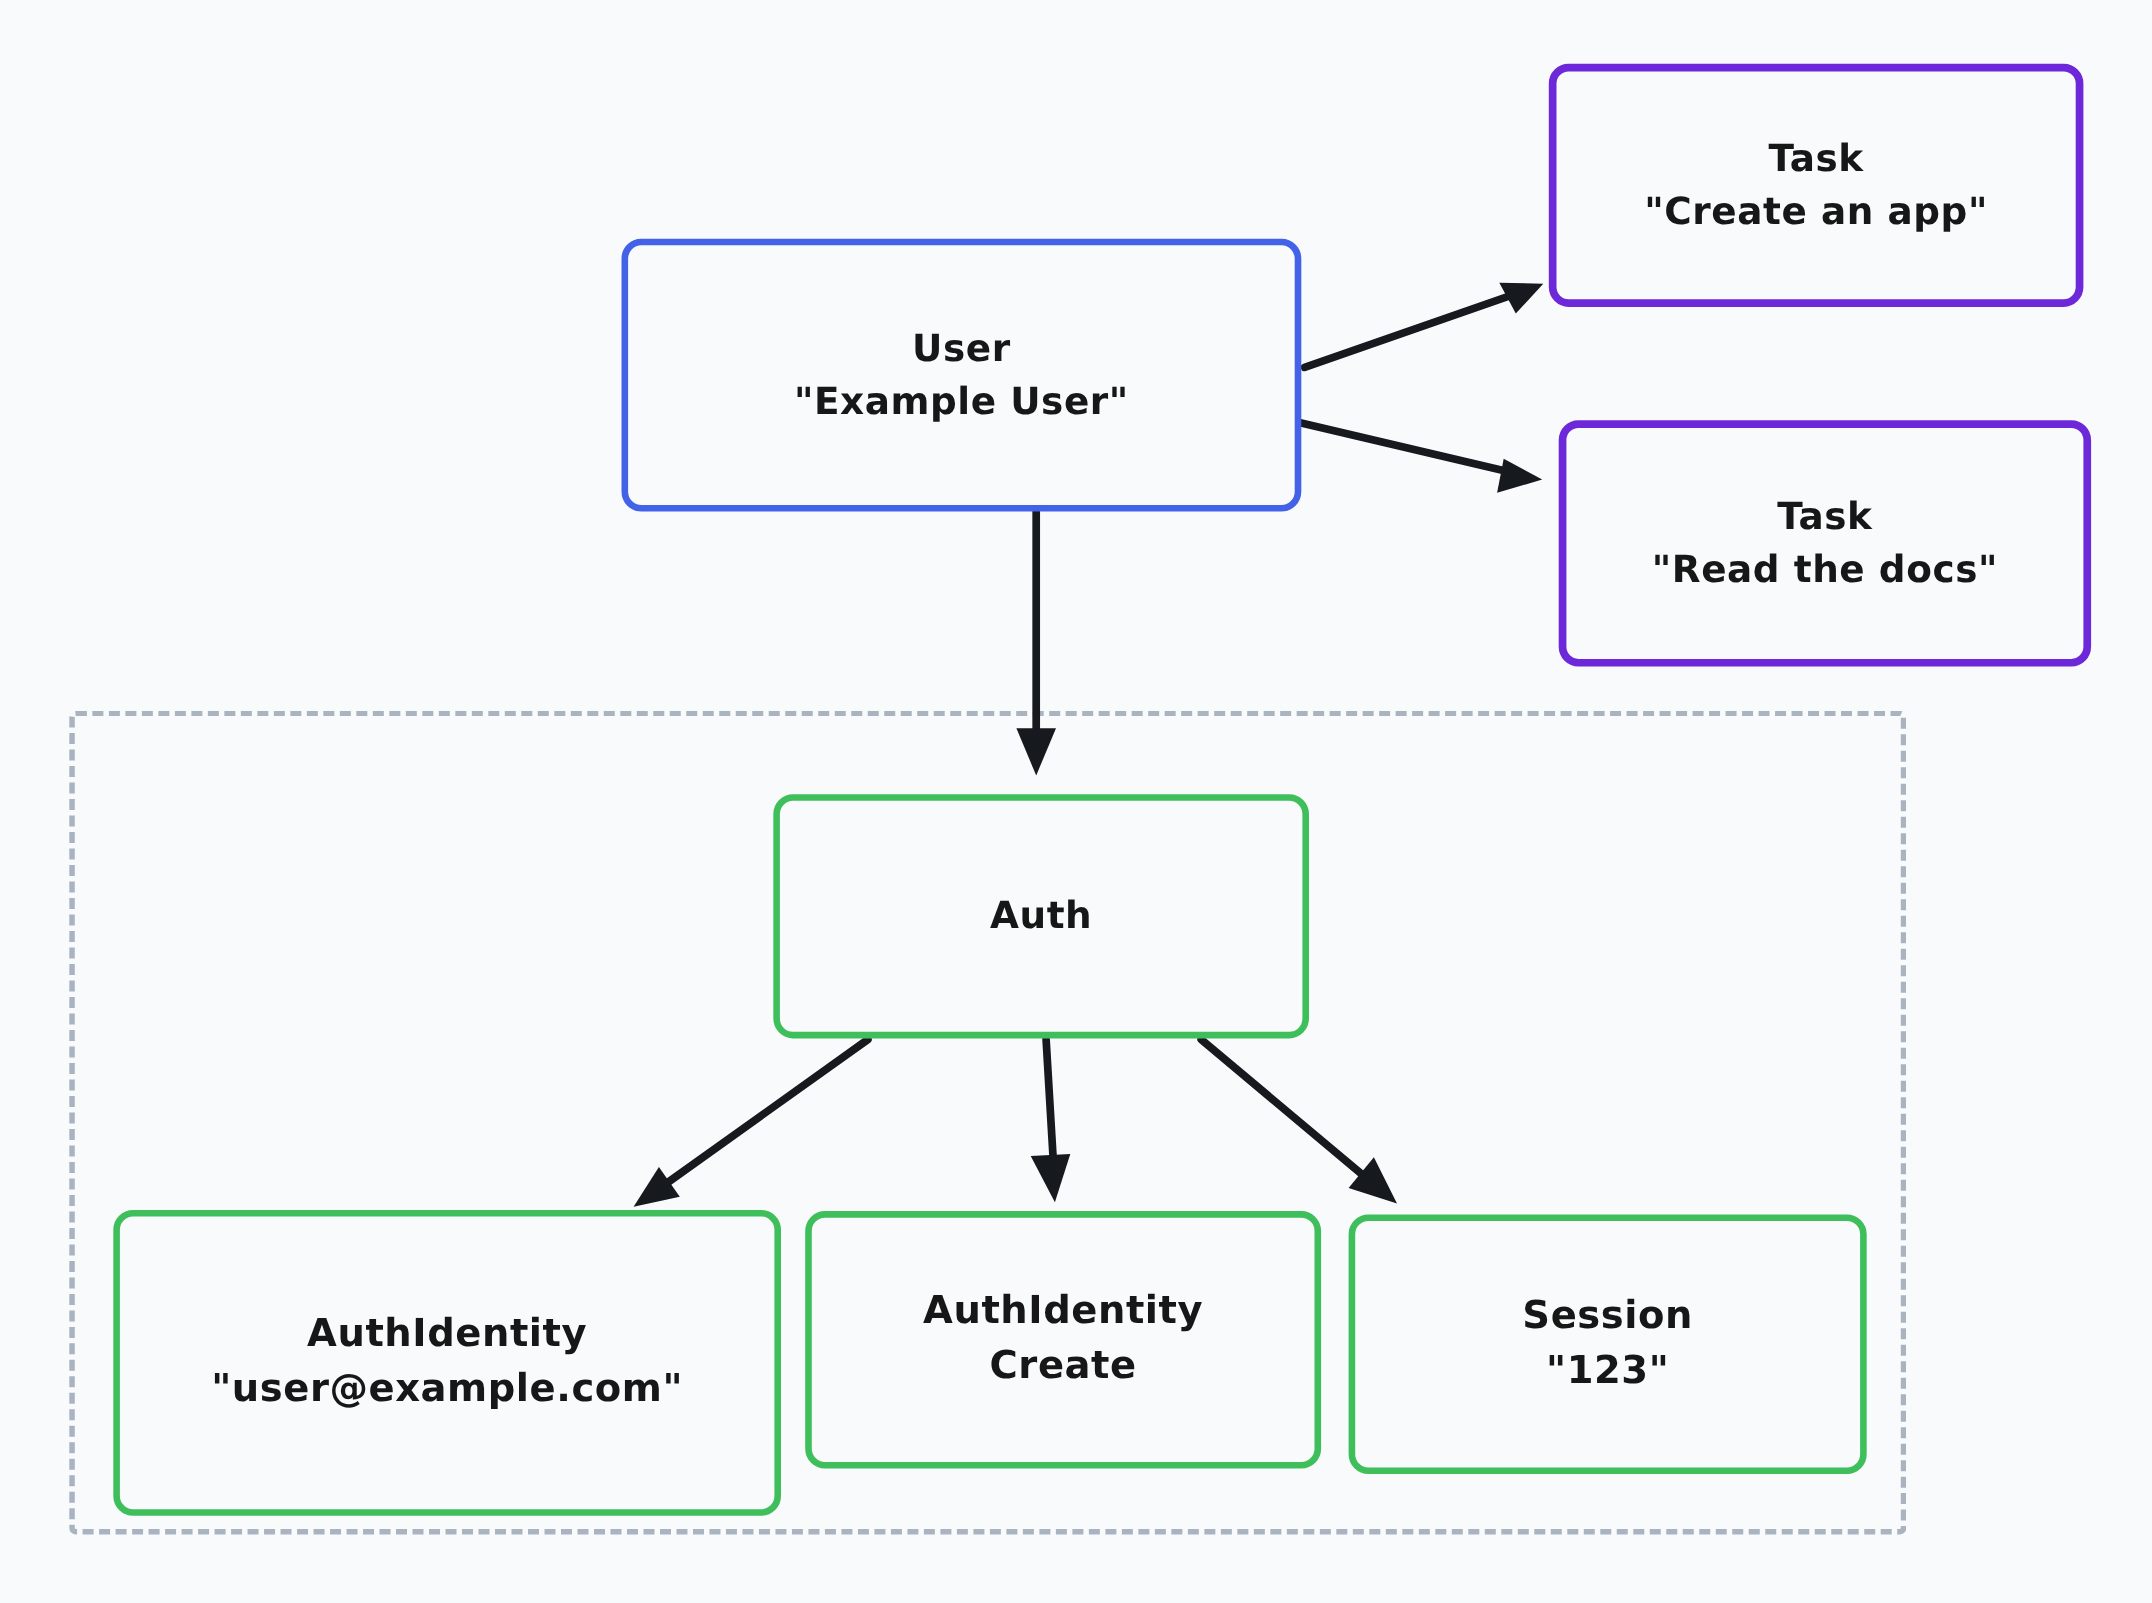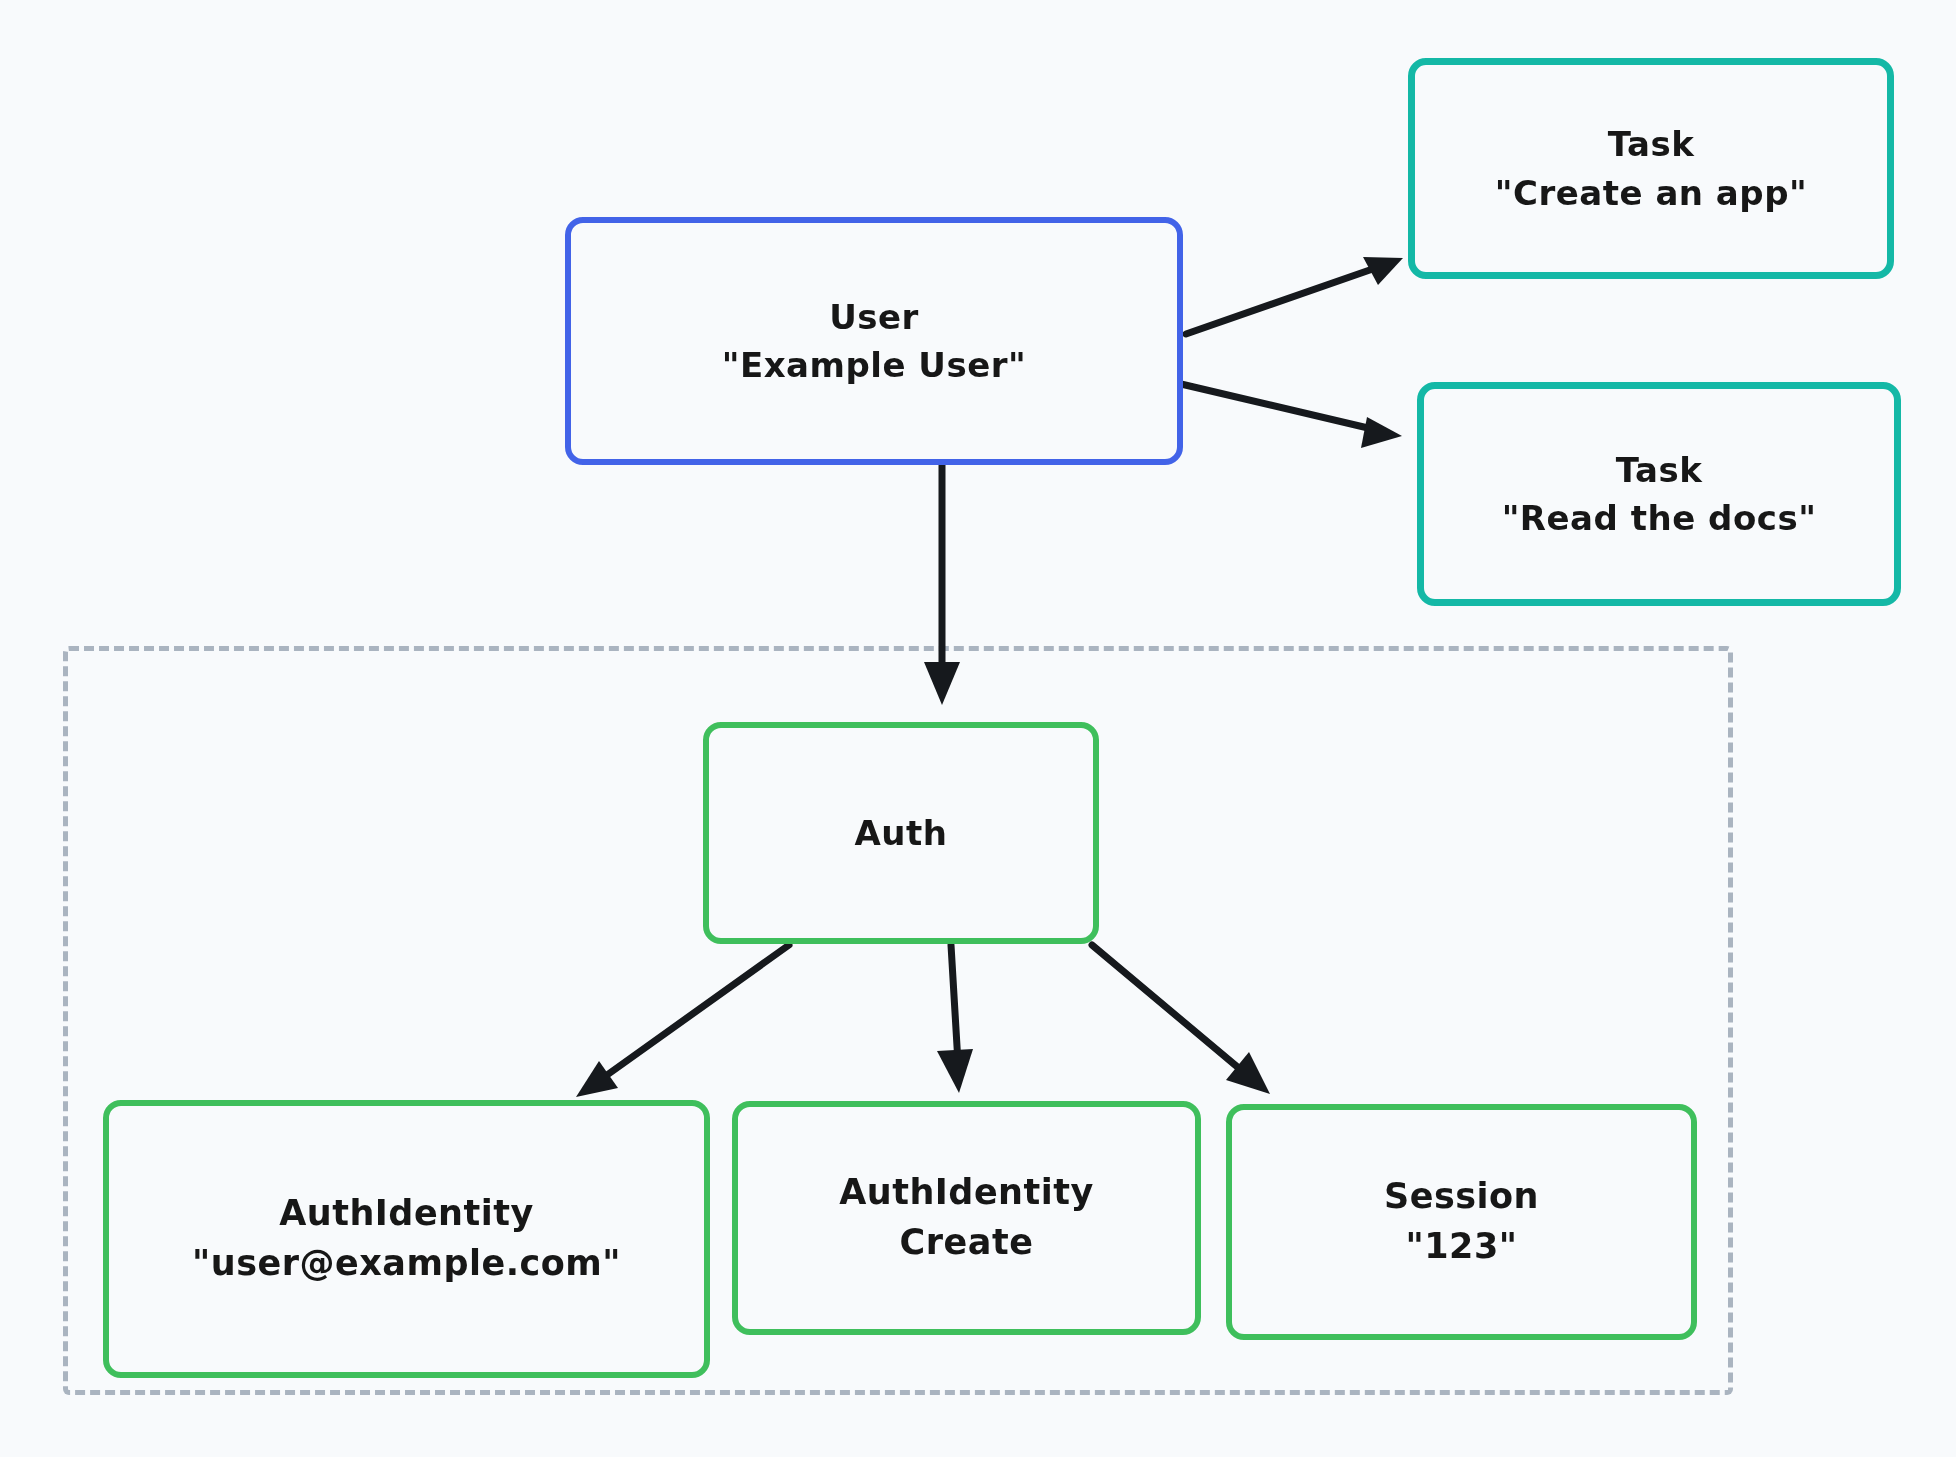--- a/index.html
+++ b/index.html
@@ -30,41 +30,41 @@
   .node .line {
     display: block;
     color: #171717;
     font-weight: 700;
     letter-spacing: 0.5px;
     line-height: 1.42;
     white-space: nowrap;
   }
   
   .node-blue  { border: 6px solid #4263e8; }
-  .node-black { border: 7px solid #14b8a6; }
+  .node-black { border: 7px solid #6d28d9; }
   .node-green { border: 6px solid #3fbf5c; }
 
   
   #node-user {
     left: 565px; top: 217px; width: 618px; height: 248px;
   }
   #node-user .line { font-size: 34px; }
 
   #node-task-create {
     left: 1408px; top: 58px; width: 486px; height: 221px;
   }
   #node-task-create .line { font-size: 34px; }
 
   #node-task-read {
     left: 1417px; top: 382px; width: 484px; height: 224px;
   }
   #node-task-read .line { font-size: 34px; }
 
   #node-auth {
-    left: 703px; top: 722px; width: 396px; height: 222px;
+    left: 703px; top: 722px; width: 487px; height: 222px;
   }
   #node-auth .line { font-size: 34px; }
 
   #node-authidentity-email {
     left: 103px; top: 1100px; width: 607px; height: 278px;
   }
   #node-authidentity-email .line { font-size: 35px; }
 
   #node-authidentity-google {
     left: 732px; top: 1101px; width: 469px; height: 234px;

